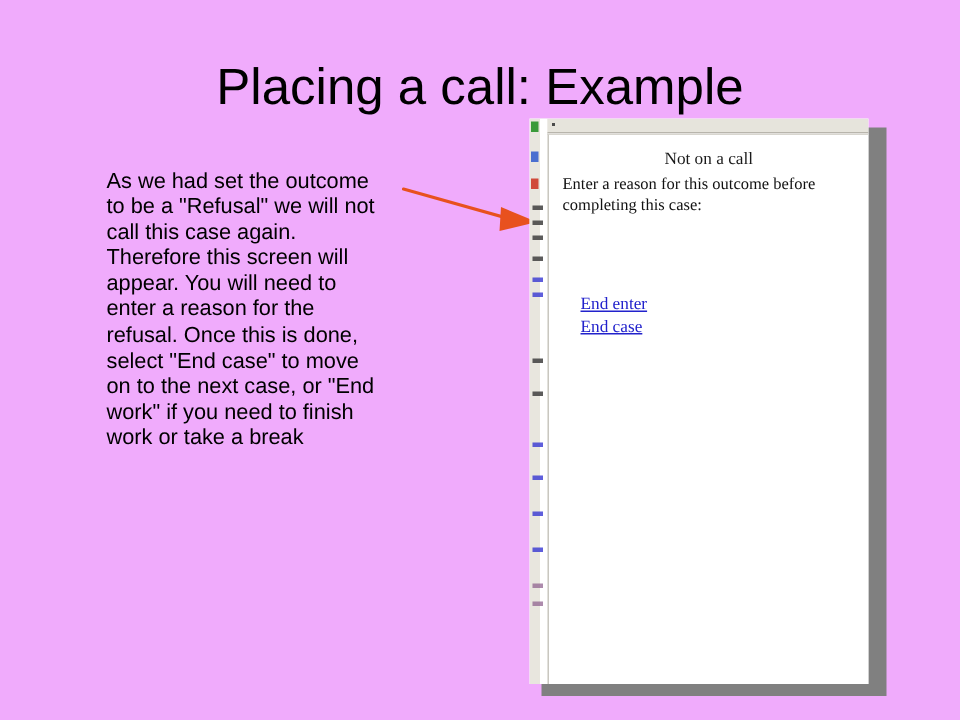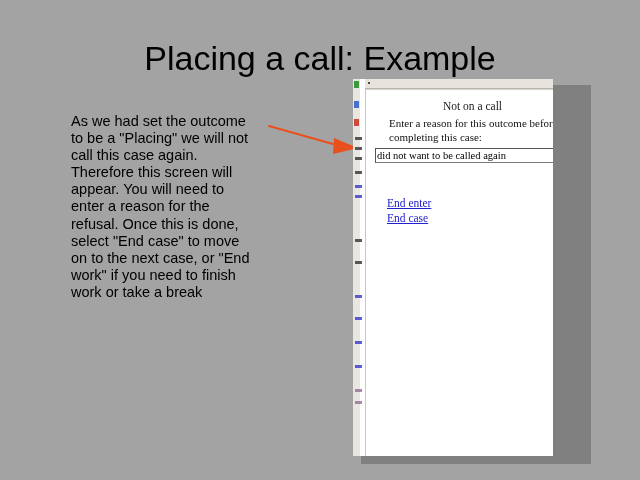--- a/index.html
+++ b/index.html
@@ -12,21 +12,21 @@
     background: #ffffff;
     font-family: "Liberation Sans", sans-serif;
     overflow: hidden;
     position: relative;
   }
 
   #slide {
     position: absolute;
     left: 0; top: 0;
     width: 640px; height: 480px;
-    background: #a3a3a3;
+    background: #f0abfc;
   }
 
   
   #slide-title {
     position: absolute;
     left: 0;
     top: 38px;
     width: 640px;
     text-align: center;
     font-family: "Liberation Sans", sans-serif;
@@ -79,21 +79,21 @@
     width: 230px;
     height: 379px;
     background: #808080;
   }
 
   
   #browser-capture {
     position: absolute;
     left: 0;
     top: 0;
-    width: 200px;
+    width: 226px;
     height: 377px;
     background: #ffffff;
     overflow: hidden;
   }
 
   
   #left-sliver {
     position: absolute;
     left: 0; top: 0;
     width: 12px;
@@ -175,21 +175,21 @@
     margin: 0 0 4px 0;
     line-height: 13px;
   }
 
   #dialog-instruction {
     font-family: "Liberation Serif", serif;
     font-size: 11px;
     font-weight: 400;
     color: #111111;
     line-height: 13.5px;
-    margin: 0 0 4px 14px;
+    margin: 0 0 4px 0;
     text-align: left;
   }
 
   #reason-input {
     display: block;
     width: 197px;
     height: 15px;
     box-sizing: border-box;
     font-family: "Liberation Serif", serif;
     font-size: 10.5px;
@@ -219,21 +219,21 @@
     cursor: pointer;
   }
 </style>
 </head>
 <body>
 
 <div id="slide">
 
   <div id="slide-title">Placing a call: Example</div>
 
-  <div id="slide-body">As we had set the outcome to be a "Placing" we will not call this case again. Therefore this screen will appear. You will need to enter a reason for the refusal. Once this is done, select "End case" to move on to the next case, or "End work" if you need to finish work or take a break</div>
+  <div id="slide-body">As we had set the outcome to be a "Refusal" we will not call this case again. Therefore this screen will appear. You will need to enter a reason for the refusal. Once this is done, select "End case" to move on to the next case, or "End work" if you need to finish work or take a break</div>
 
   <svg id="arrow-annotation" viewBox="0 0 92 34" width="92" height="34">
     <line x1="1" y1="4" x2="72" y2="24" stroke="#e8511e" stroke-width="2.1" stroke-linecap="round"></line>
     <polygon points="66,16 90,26 65,32" fill="#e8511e"></polygon>
   </svg>
 
   <div id="app-screenshot">
 
     <div id="window-shadow"></div>
 
@@ -262,21 +262,20 @@
 
       <div id="toolbar-strip"></div>
 
       <div id="dialog-panel">
         <div id="dialog-inner">
 
           <div id="dialog-heading">Not on a call</div>
 
           <div id="dialog-instruction">Enter a reason for this outcome before completing this case:</div>
 
-          <input id="reason-input" type="text" value="did not want to be called again" style="">
 
           <div id="action-links">
             <a class="action-link">End enter</a>
             <a class="action-link">End case</a>
           </div>
 
         </div>
       </div>
 
     </div>

